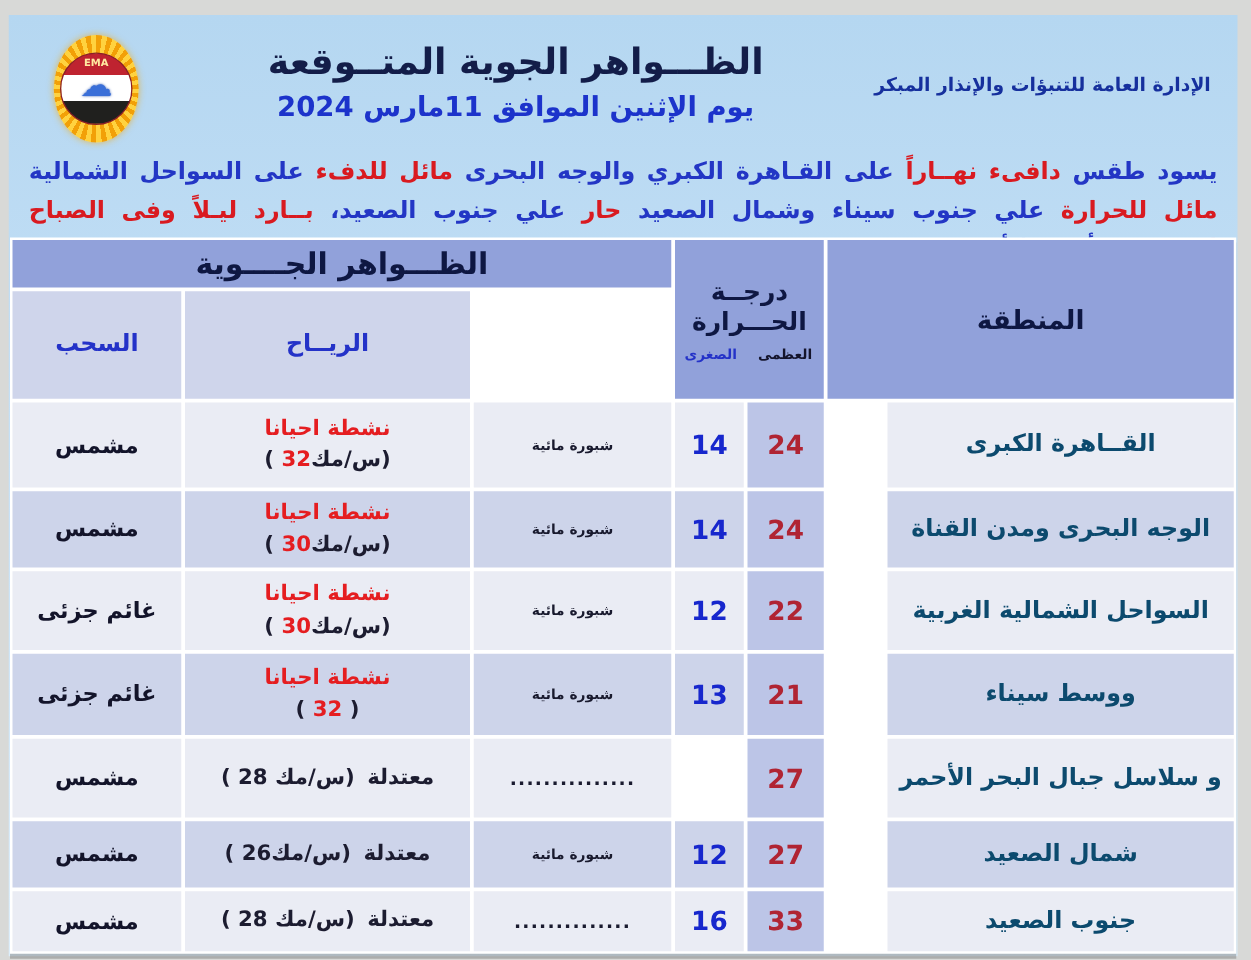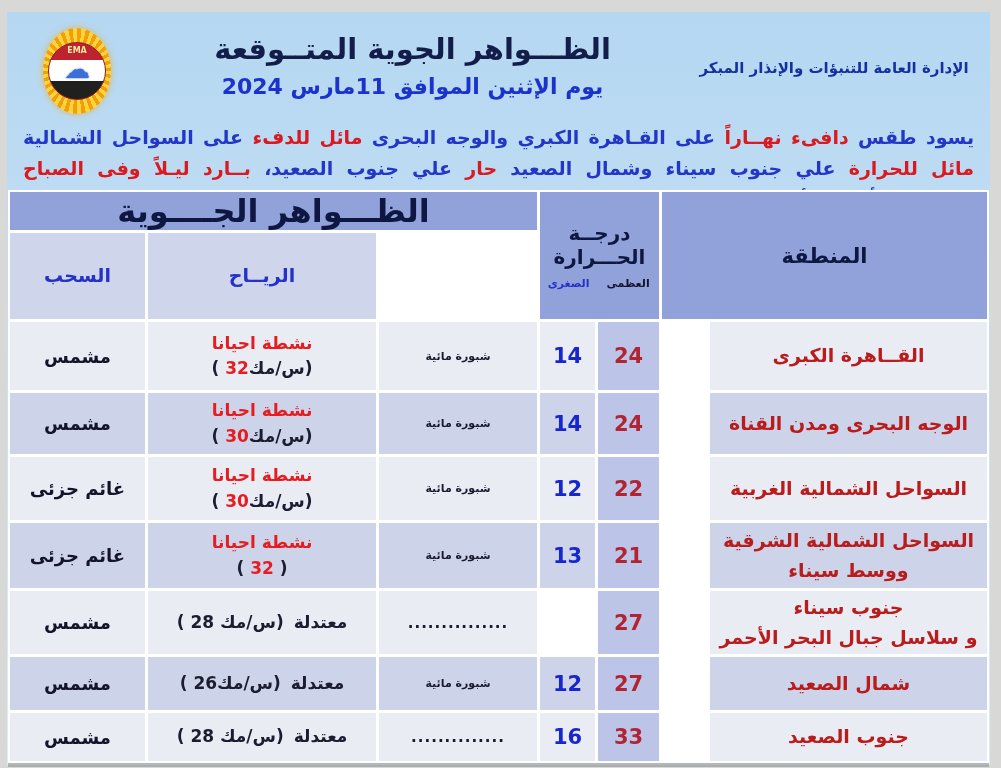--- a/index.html
+++ b/index.html
@@ -48,30 +48,30 @@
   .g { display: flex; flex-direction: column; align-items: center; justify-content: center;
        text-align: center; font-weight: bold; }
   .c1{grid-column:1}.c2{grid-column:2}.c3{grid-column:3}.c4{grid-column:4}.c5{grid-column:5}.c6{grid-column:6}
   .r3{grid-row:3}.r4{grid-row:4}.r5{grid-row:5}.r6{grid-row:6}.r7{grid-row:7}.r8{grid-row:8}.r9{grid-row:9}
   .hcell { background: #91a1da; color: #0e1742; }
   .region-h { grid-column: 1; grid-row: 1 / 3; font-size: 21px; }
   .temp-h   { grid-column: 2 / 4; grid-row: 1 / 3; font-size: 20px; line-height: 1.2; }
   .temp-subs{ display: flex; width: 100%; margin-top: 8px; font-size: 11px; }
   .max-l { width: 52%; color: #14142c; }
   .min-l { width: 48%; color: #2432c8; }
-  .phen-band{ grid-column: 4 / 7; grid-row: 1; font-size: 32px; }
+  .phen-band{ grid-column: 4 / 7; grid-row: 1; font-size: 24px; }
   .sub { background: #cfd5eb; color: #2432c8; font-size: 19px; line-height: 1.45; }
   .fog-h  { grid-column: 4; grid-row: 2; }
   .wind-h { grid-column: 5; grid-row: 2; }
   .clouds-h{ grid-column: 6; grid-row: 2; }
   .fog-h .l2 { font-size: 17px; }
   .r-a { background: #eaecf4; }
   .r-b { background: #cdd4ea; }
   .stripe { background: #bcc5e7 !important; }
-  .region-c { font-size: 19px; color: #b91c1c; line-height: 1.55; margin-left: 48px; }
+  .region-c { font-size: 19px; color: #0c4a6e; line-height: 1.55; margin-left: 48px; }
   .region-c .r2:empty { display: none; }
   .region-c .r2 { display: block; }
   .num-max { color: #b02433; font-size: 21px; }
   .num-min { color: #1727cd; font-size: 21px; }
   .fog-c   { font-size: 11px; color: #191a2e; }
   .dots    { letter-spacing: 1px; font-size: 15px; }
   .clouds-c{ font-size: 18px; color: #13142a; }
   .wind { font-size: 17px; line-height: 1.5; }
   .wind .wnum { direction: ltr; unicode-bidi: embed; }
   .wind .ltro { direction: ltr; unicode-bidi: bidi-override; }
@@ -155,34 +155,32 @@
     <div class="g r5 c2 stripe num-max">22</div>
     <div class="g r5 c3 r-a num-min">12</div>
     <div class="g r5 c4 r-a fog-c">شبورة مائية</div>
     <div class="g r5 c5 r-a wind two red">
         <span class="w1">نشطة احيانا</span>
         <span class="wnum"><span class="wp">( </span><span class="wn">30</span><span class="wp ltro">كم/س)</span></span>
       </div>
     <div class="g r5 c6 r-a clouds-c">غائم جزئى</div>
 
     <div class="g r6 c1 r-b region-c">
-        <span>السواحل الشمالية الشرقية</span>
         <span class="r2">ووسط سيناء</span>
       </div>
     <div class="g r6 c2 stripe num-max">21</div>
     <div class="g r6 c3 r-b num-min">13</div>
     <div class="g r6 c4 r-b fog-c">شبورة مائية</div>
     <div class="g r6 c5 r-b wind two red">
         <span class="w1">نشطة احيانا</span>
         <span class="wnum"><span class="wp">( </span><span class="wn">32</span><span class="wp ltro"> )</span></span>
       </div>
     <div class="g r6 c6 r-b clouds-c">غائم جزئى</div>
 
     <div class="g r7 c1 r-a region-c">
-        <span>جنوب سيناء</span>
         <span class="r2">و سلاسل جبال البحر الأحمر</span>
       </div>
     <div class="g r7 c2 stripe num-max">27</div>
     <div class="g r7 c4 r-a fog-c dots">...............</div>
     <div class="g r7 c5 r-a wind dark">
         <span class="wrow"><span class="w1" style="display:inline">معتدلة</span> <span class="wnum"><span class="wp">( </span><span class="wn">28</span><span class="wp ltro"> كم/س)</span></span></span>
       </div>
     <div class="g r7 c6 r-a clouds-c">مشمس</div>
 
     <div class="g r8 c1 r-b region-c">

